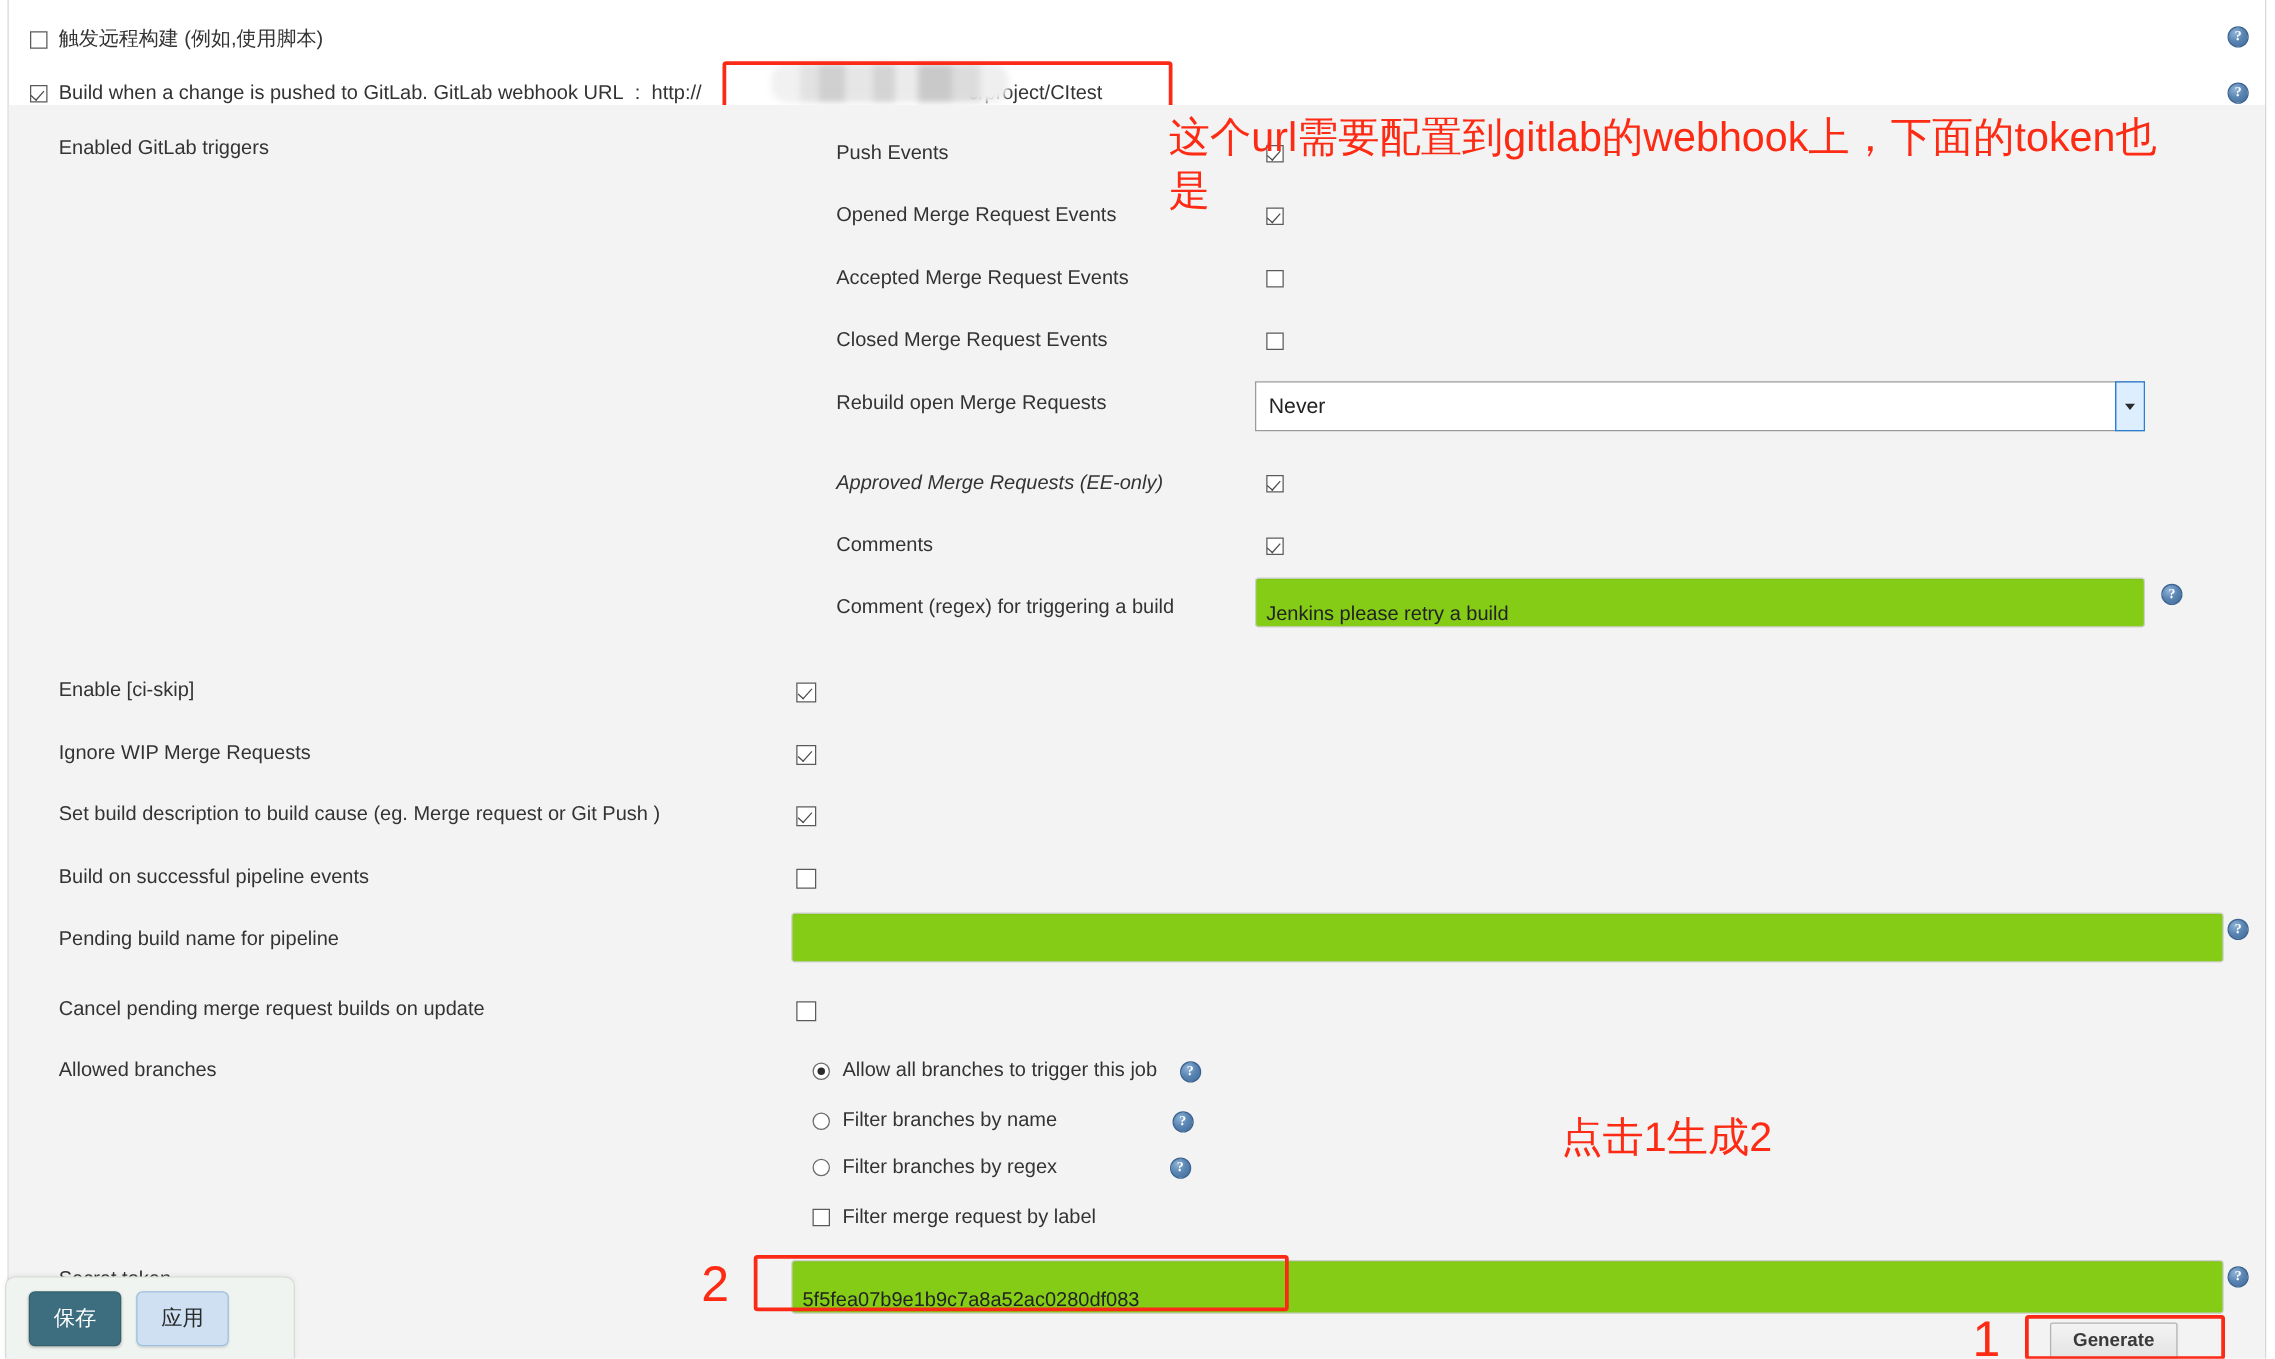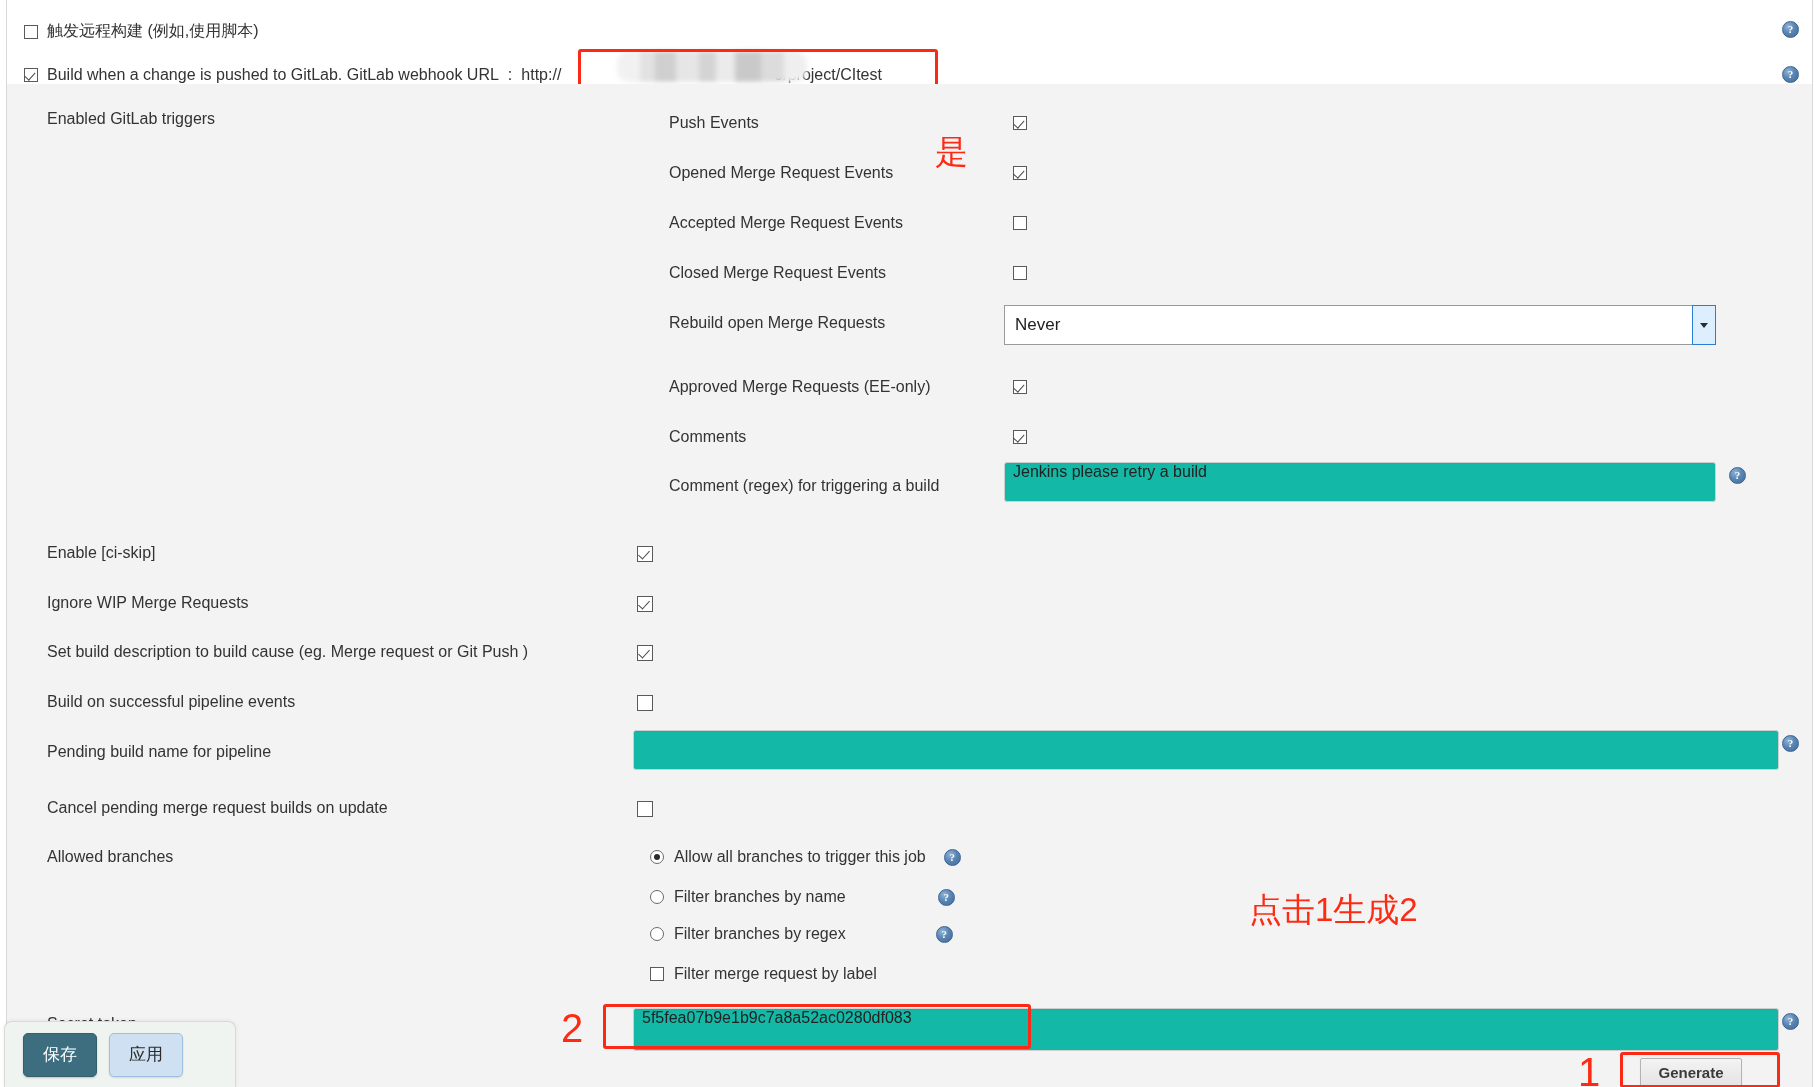--- a/index.html
+++ b/index.html
@@ -131,30 +131,30 @@
   .inner-lbl {
     position: absolute;
     font-size: 16px;
     color: #333333;
     white-space: nowrap;
   }
 
   
   .txtinput {
     position: absolute;
-    background: #14b8a6;
+    background: #84cc16;
     border: 1px solid #cfcfcf;
     border-radius: 3px;
     box-sizing: border-box;
     font-family: "Liberation Sans", sans-serif;
     font-size: 16px;
     color: #222222;
     padding: 0 8px;
     display: flex;
-    align-items: flex-start;
+    align-items: flex-end;
     box-shadow: inset 0 1px 1px rgba(0,0,0,0.04);
   }
 
   
   .selectbox {
     position: absolute;
     background: #ffffff;
     border: 1px solid #9a9a9a;
     box-sizing: border-box;
     display: flex;
@@ -326,21 +326,21 @@
   <div class="inner-lbl" style="left:669px; top:264px;">Closed Merge Request Events</div>
   <span class="cb" style="position:absolute; left:1013px; top:266px;"></span>
 
   <div class="inner-lbl" style="left:669px; top:314px;">Rebuild open Merge Requests</div>
   <div class="selectbox" style="left:1004px; top:305px; width:712px; height:40px;">
     <span>Never</span>
     <span class="arrowbox"></span>
     <span class="blueoutline"></span>
   </div>
 
-  <div class="inner-lbl" style="left:669px; top:378px;">Approved Merge Requests (EE-only)</div>
+  <div class="inner-lbl" style="left:669px; top:378px;font-style:italic;">Approved Merge Requests (EE-only)</div>
   <span class="cb checked" style="position:absolute; left:1013px; top:380px;"></span>
 
   <div class="inner-lbl" style="left:669px; top:428px;">Comments</div>
   <span class="cb checked" style="position:absolute; left:1013px; top:430px;"></span>
 
   <div class="inner-lbl" style="left:669px; top:477px;">Comment (regex) for triggering a build</div>
   <div class="txtinput" style="left:1004px; top:462px; width:712px; height:40px;">
     <span>Jenkins please retry a build</span>
   </div>
   <span class="help" style="position:absolute; left:1729px; top:467px;">?</span>
@@ -398,20 +398,21 @@
   <span class="help" style="position:absolute; left:1782px; top:1013px;">?</span>
   <div class="redbox" style="left:603px; top:1004px; width:428px; height:45px;"></div>
   <div class="rednum" style="left:561px; top:1008px;">2</div>
 
   <div class="btn-generate" style="left:1640px; top:1058px; width:102px; height:29px;">
     <span>Generate</span>
   </div>
   <div class="redbox" style="left:1620px; top:1052px; width:160px; height:36px;"></div>
   <div class="rednum" style="left:1578px; top:1052px;">1</div>
 
+  <div class="redtext" style="left:935px; top:88px; font-size:33px;">这个url需要配置到gitlab的webhook上，下面的token也</div>
   <div class="redtext" style="left:935px; top:130px; font-size:33px;">是</div>
   <div class="redtext" style="left:1249px; top:888px; font-size:33px;">点击1生成2</div>
 
   <div class="savebar">
     <div class="btn-save">
       <span>保存</span>
     </div>
     <div class="btn-apply">
       <span>应用</span>
     </div>

